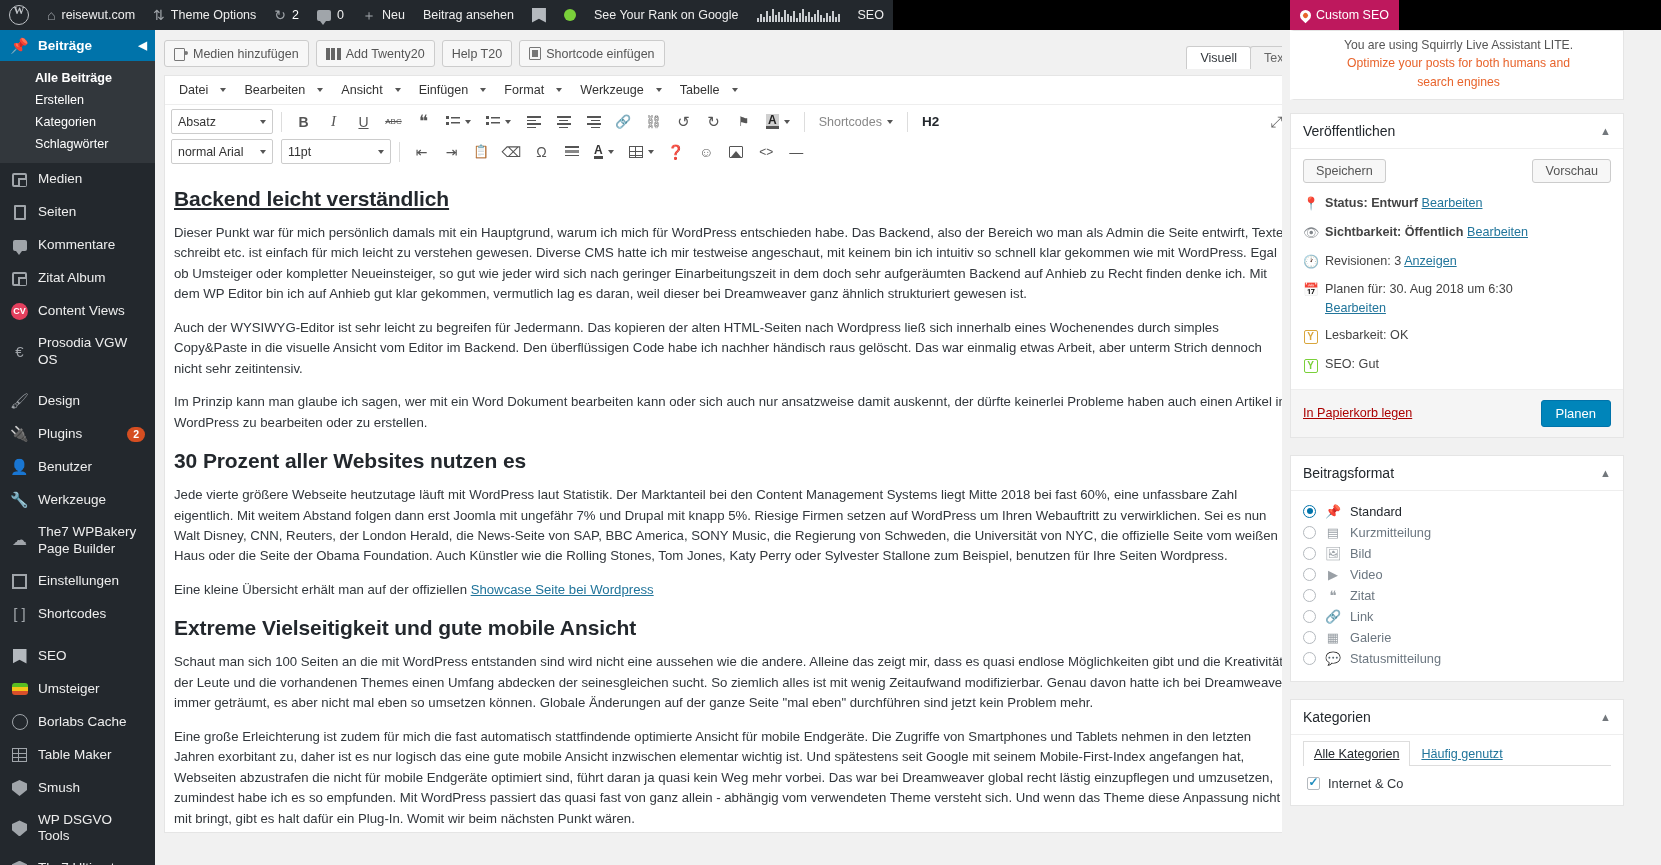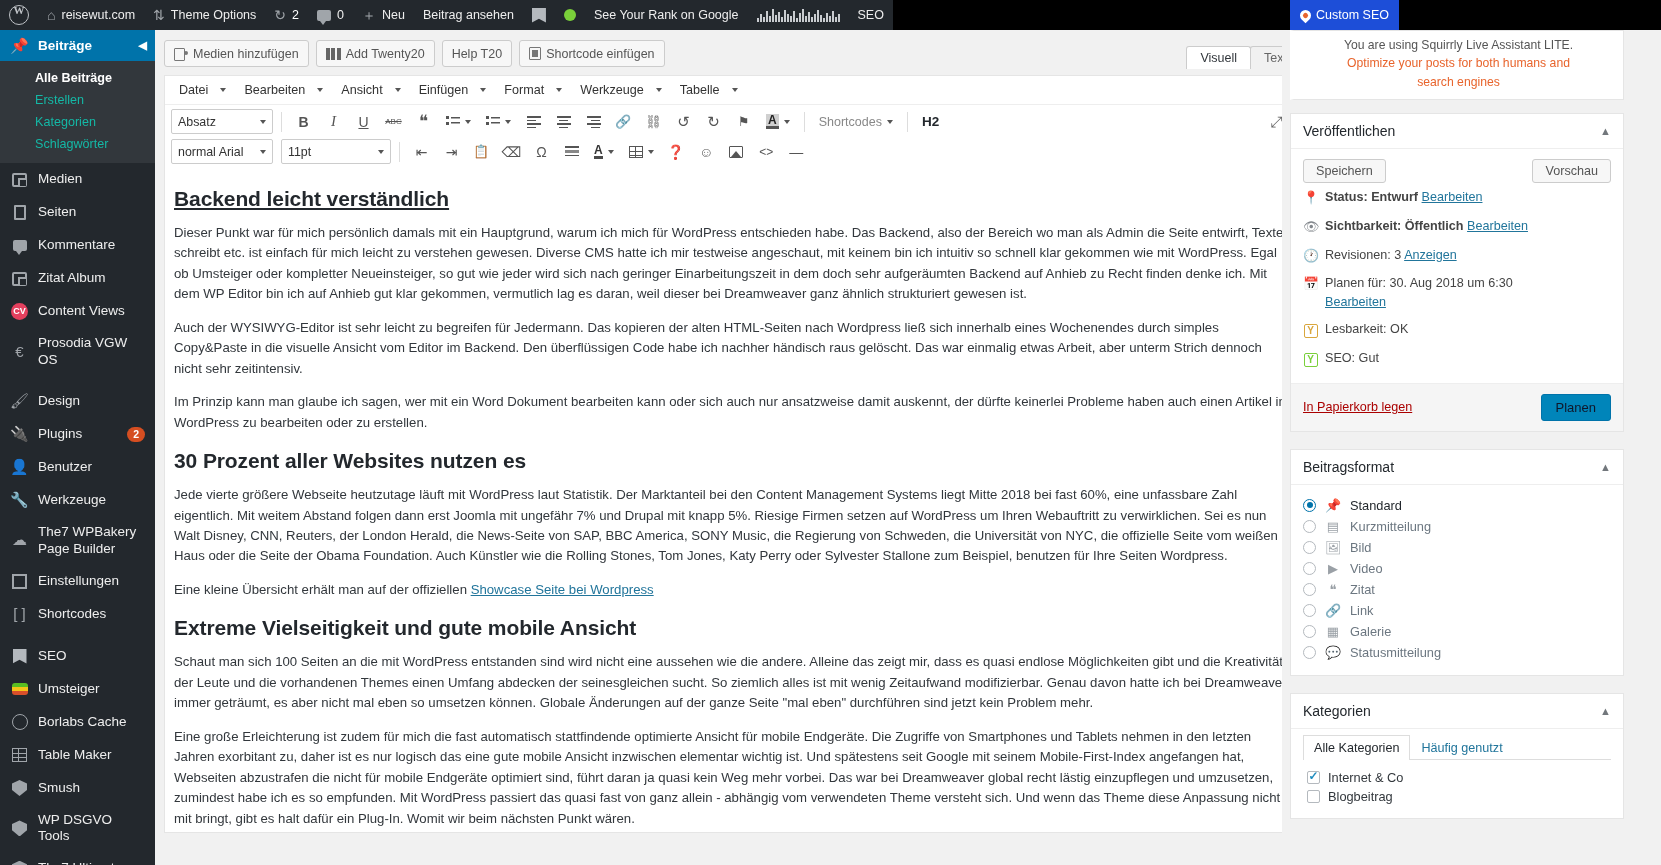--- a/index.html
+++ b/index.html
@@ -25,38 +25,38 @@
   .wp-logo{ width:20px;height:20px;border-radius:50%;border:1.6px solid #bfc3c7;display:inline-block;position:relative;}
   .wp-logo:before{content:"W";position:absolute;left:0;right:0;top:-2px;text-align:center;font-size:11px;font-weight:bold;color:#bfc3c7;font-family:"Liberation Serif",serif;}
   .bubble{width:14px;height:11px;background:#a0a5aa;border-radius:2px;display:inline-block;position:relative;}
   .bubble:after{content:"";position:absolute;left:3px;top:11px;border-left:3px solid transparent;border-right:3px solid transparent;border-top:4px solid #a0a5aa;}
   .green-dot{width:12px;height:12px;border-radius:50%;background:#7ad03a;display:inline-block;}
   .sq-ico{width:14px;height:15px;background:#b4b9be;display:inline-block;clip-path:polygon(0 0,100% 0,100% 100%,50% 75%,0 100%);}
   .spark{height:14px;display:flex;align-items:flex-end;gap:1px;}
   .spark i{display:block;width:2px;background:#c9ccd0;}
   .redact{ background:#000; height:30px; }
   .custom-seo{
-    background:#1d4ed8; color:#fff; height:30px; display:flex; align-items:center;
+    background:#be185d; color:#fff; height:30px; display:flex; align-items:center;
     gap:5px; padding:0 10px; font-size:12.5px; white-space:nowrap;
   }
   .pin-ico{width:11px;height:11px;border-radius:50% 50% 50% 0;background:#fff;transform:rotate(-45deg);display:inline-block;position:relative;}
   .pin-ico:after{content:"";position:absolute;left:3.2px;top:3.2px;width:4.5px;height:4.5px;border-radius:50%;background:#e8642c;}
 
   
   #sidebar{
     position:absolute; top:30px; left:0; width:155px; height:835px;
     background:#23282d; color:#eee; font-size:13.5px; overflow:hidden;
   }
   .menu-top{
     background:#0073aa; color:#fff; height:31px; display:flex; align-items:center;
     padding:0 10px; gap:9px; font-weight:600; position:relative;
   }
   .menu-top .chev{ position:absolute; right:8px; font-size:11px; color:#fff; }
   .submenu{ background:#32373c; padding:6px 0 8px 0; }
-  .submenu a{ display:block; padding:4px 12px 4px 35px; color:#14b8a6; font-size:12.6px; text-decoration:none; }
+  .submenu a{ display:block; padding:4px 12px 4px 35px; color:#ffffff; font-size:12.6px; text-decoration:none; }
   .submenu a.cur{ color:#fff; font-weight:700; }
   .sep{ height:9px; }
   .mi{
     display:flex; align-items:center; gap:9px; padding:7px 10px; color:#eee;
     min-height:32px; line-height:1.25; text-decoration:none;
   }
   .mi .lbl{ flex:1; }
   .mi-ico{ width:19px; height:19px; flex:0 0 19px; display:flex; align-items:center; justify-content:center; color:#a0a5aa; font-size:15px; }
   .count-bub{
     background:#d54e21; color:#fff; border-radius:10px; font-size:10.5px;
@@ -165,57 +165,57 @@
   }
   .notice .l1{ color:#555; }
   .notice .l2{ color:#e8642c; }
   .box{ background:#fff; border:1px solid #e5e5e5; margin-bottom:17px; }
   .box-h{
     padding:9px 12px; border-bottom:1px solid #eee; font-size:14px; color:#23282d;
     display:flex; align-items:center; justify-content:space-between; cursor:pointer;
   }
   .box-h .tgl{ color:#72777c; font-size:11px; }
   .box-b{ padding:10px 12px 12px 12px; }
-  .pubrow1{ display:flex; justify-content:space-between; margin-bottom:5px; }
+  .pubrow1{ display:flex; justify-content:space-between; margin-bottom:11px; }
   .btn-sec{
     background:#f7f7f7;border:1px solid #ccc;border-radius:3px;color:#555;font-size:12.6px;
     padding:4px 12px;cursor:pointer;
   }
   .misc{ display:flex; align-items:flex-start; gap:7px; font-size:12.6px; color:#444; margin-bottom:9px; line-height:1.45;}
   .misc .mic{ width:15px; flex:0 0 15px; text-align:center; color:#82878c; font-size:13px; margin-top:1px;}
   .misc a{ color:#21759b; }
   .misc b{ font-weight:700; }
   .ylogo{
     width:14px;height:14px;border:1.5px solid #d9a63d;color:#d9a63d;font-size:10px;font-weight:700;
     display:inline-flex;align-items:center;justify-content:center;border-radius:2px;
   }
   .ylogo.g{ border-color:#7ad03a; color:#7ad03a; }
   .pub-foot{
     border-top:1px solid #eee; padding:10px 12px; display:flex; align-items:center;
     justify-content:space-between; background:#f5f5f5;
   }
   .trash{ color:#a00; font-size:12.6px; text-decoration:underline; cursor:pointer;}
   .btn-primary{
-    background:#0085ba; border:1px solid #0073aa; color:#0f172a; border-radius:3px;
+    background:#0085ba; border:1px solid #0073aa; color:#ffffff; border-radius:3px;
     padding:5px 14px; font-size:13px; cursor:pointer;
   }
   .fmt{ display:flex; align-items:center; gap:9px; padding:3px 0; font-size:12.8px; color:#444;}
   .fmt .rad{
     width:13px;height:13px;border:1px solid #b4b9be;border-radius:50%;background:#fff;flex:0 0 13px;position:relative;
   }
   .fmt.sel .rad{ border-color:#0073aa; }
   .fmt.sel .rad:after{ content:"";position:absolute;left:2.5px;top:2.5px;width:6px;height:6px;border-radius:50%;background:#0073aa;}
   .fmt .fico{ width:16px; flex:0 0 16px; text-align:center; color:#9aa0a6; font-size:13px;}
   .fmt.sel .fico{ color:#50575e; }
   .fmt.sel .flb{ color:#23282d; }
   .flb{ color:#6c7781; }
   .cattabs{ display:flex; border-bottom:1px solid #ddd; margin:-2px 0 8px 0; }
   .cattab{
     padding:5px 10px; font-size:12.6px; color:#555; border:1px solid transparent; border-bottom:none;
-    cursor:pointer; margin-bottom:-1px;
+    cursor:pointer; margin-bottom:-1px;text-decoration:underline;
   }
   .cattab.active{ background:#fff; border-color:#ddd; color:#23282d; }
   .cattab.link{ color:#21759b; }
   .catrow{ display:flex; align-items:center; gap:8px; font-size:12.8px; color:#32373c; padding:2px 0 2px 4px;}
   .cb{ width:13px;height:13px;border:1px solid #b4b9be;background:#fff;border-radius:2px;flex:0 0 13px;position:relative;}
   .cb.on:after{ content:"✓"; position:absolute; left:0.5px; top:-3px; font-size:12px; color:#1e8cbe; font-weight:700;}
 </style>
 </head>
 <body>
 
@@ -707,20 +707,16 @@
     <div class="box-b" style="padding-top:8px">
       <div class="cattabs">
         <div class="cattab active">Alle Kategorien</div>
         <div class="cattab link">Häufig genutzt</div>
       </div>
       <div id="catlist">
           <div class="catrow">
             <span class="cb on"></span>
             <span>Internet &amp; Co</span>
           </div>
-          <div class="catrow">
-            <span class="cb"></span>
-            <span>Blogbeitrag</span>
-          </div>
         </div>
     </div>
   </div>
 </div>
 
 </body></html>

